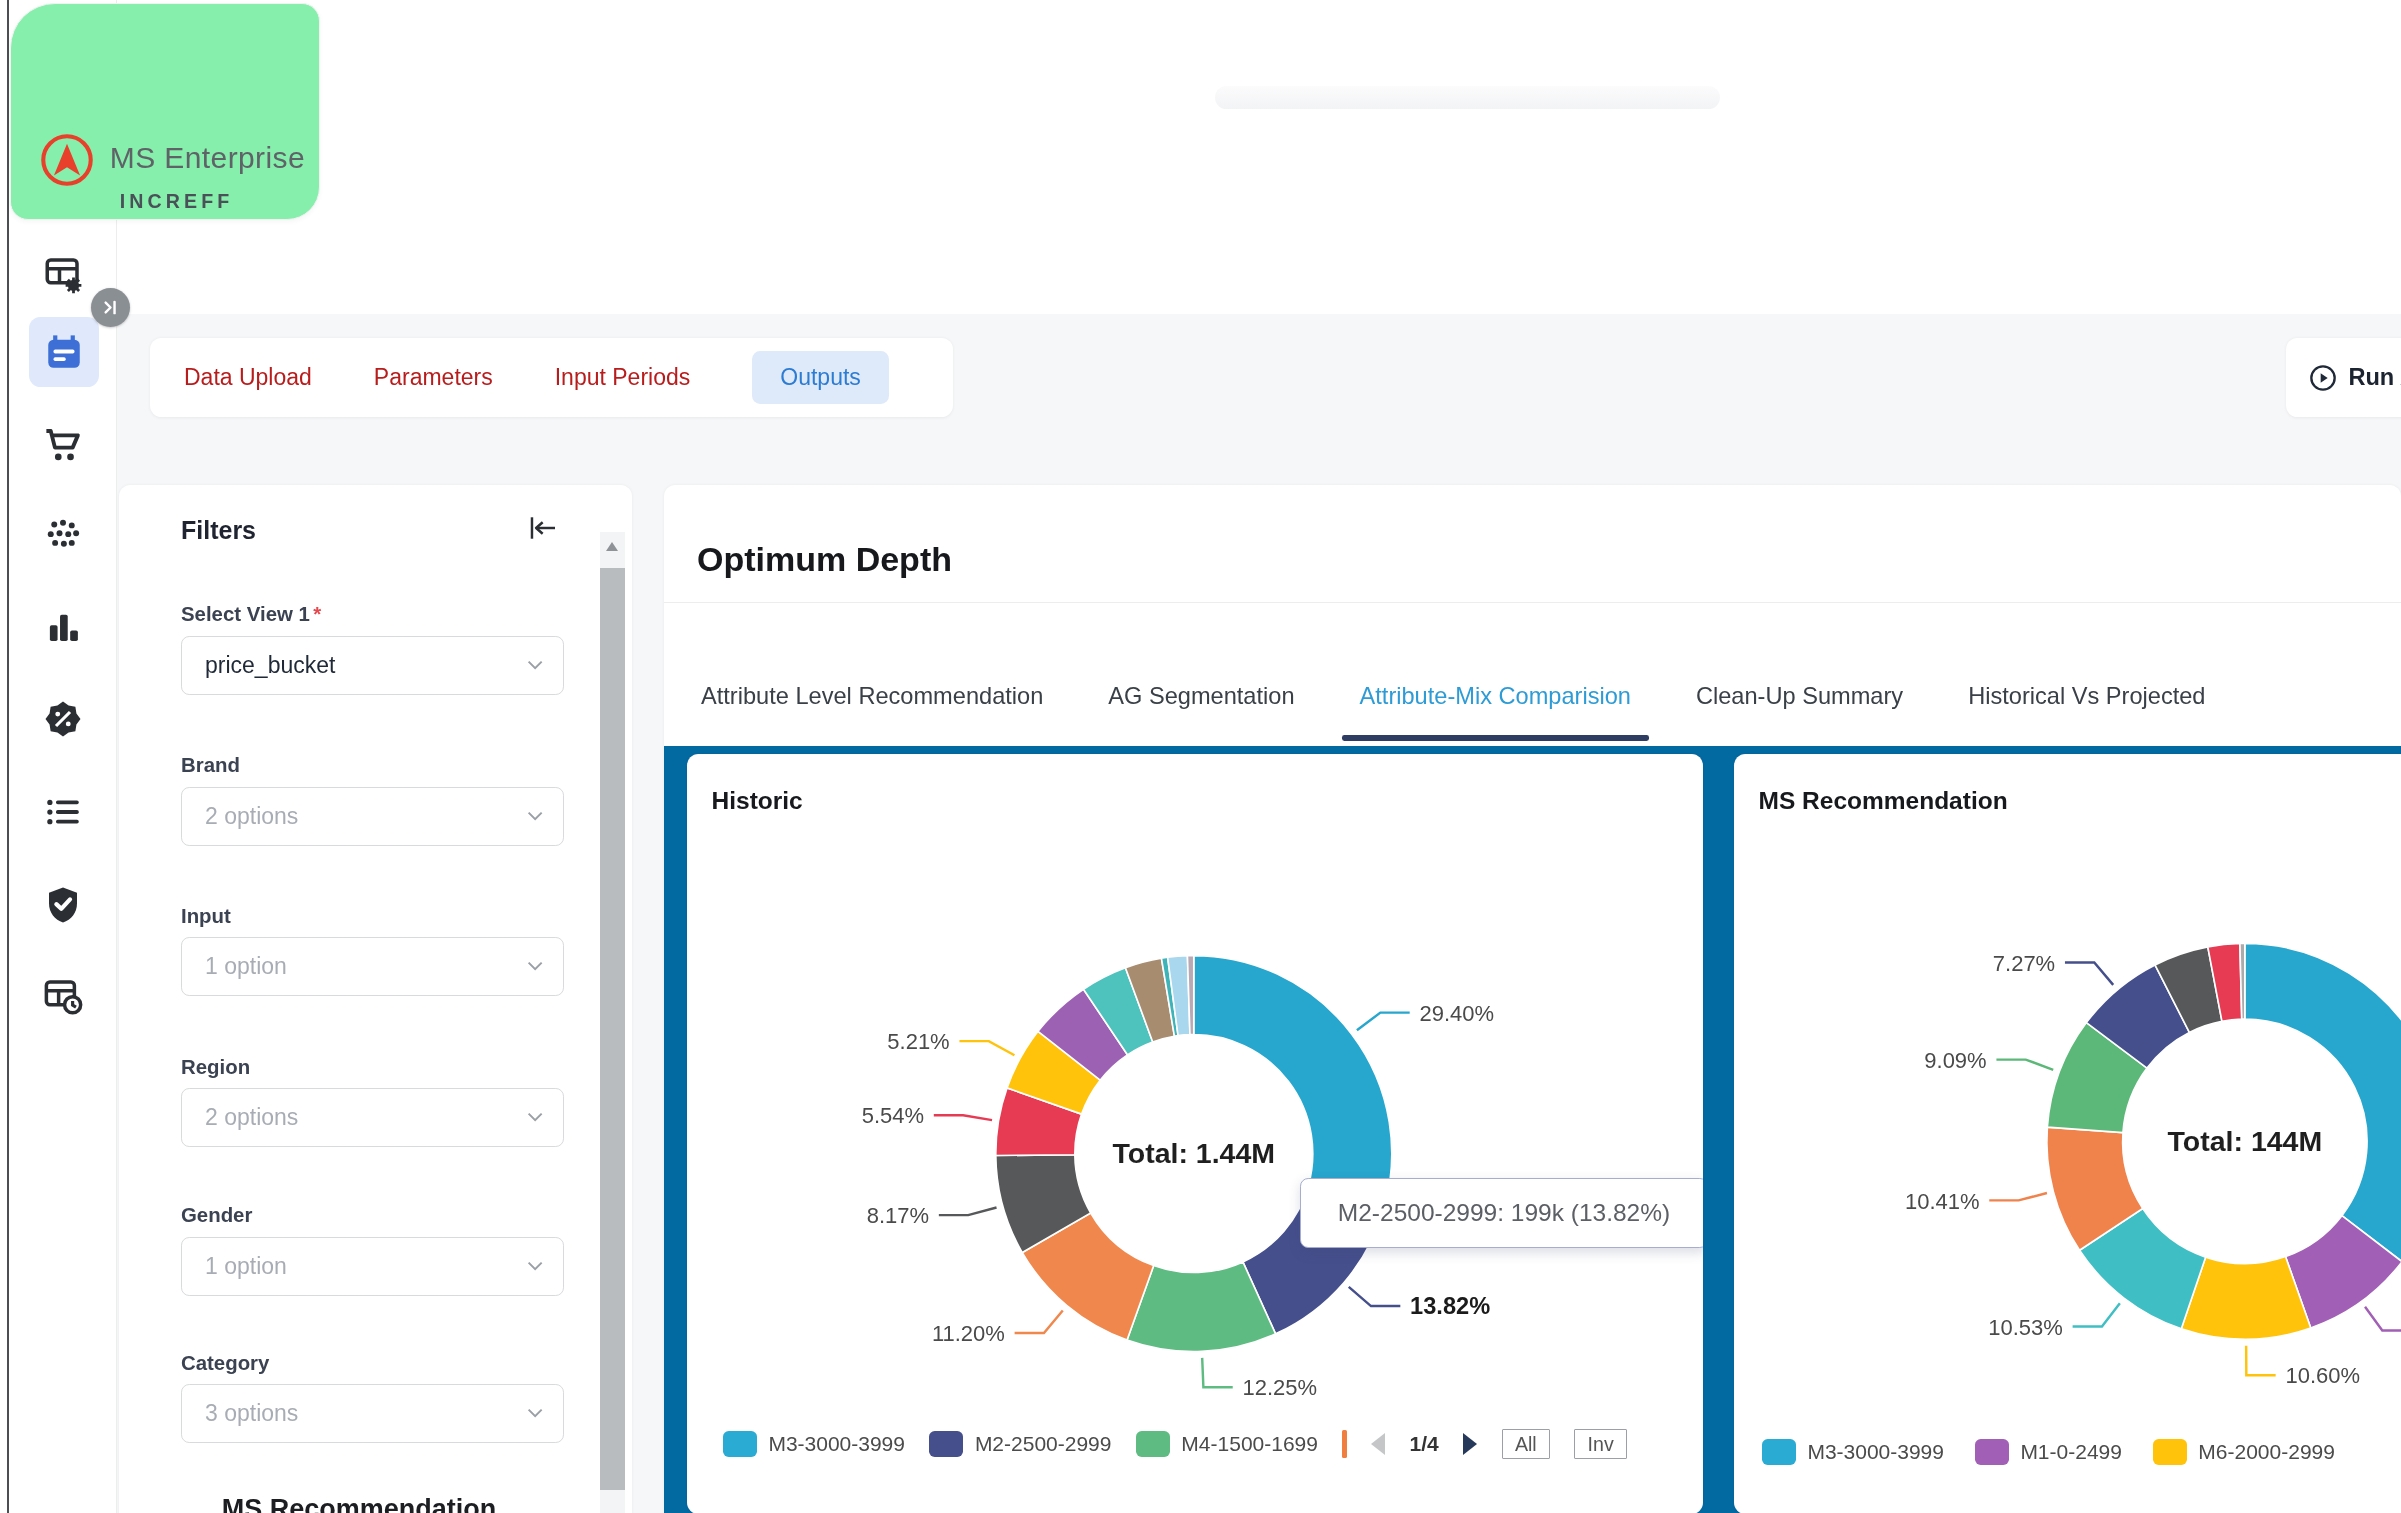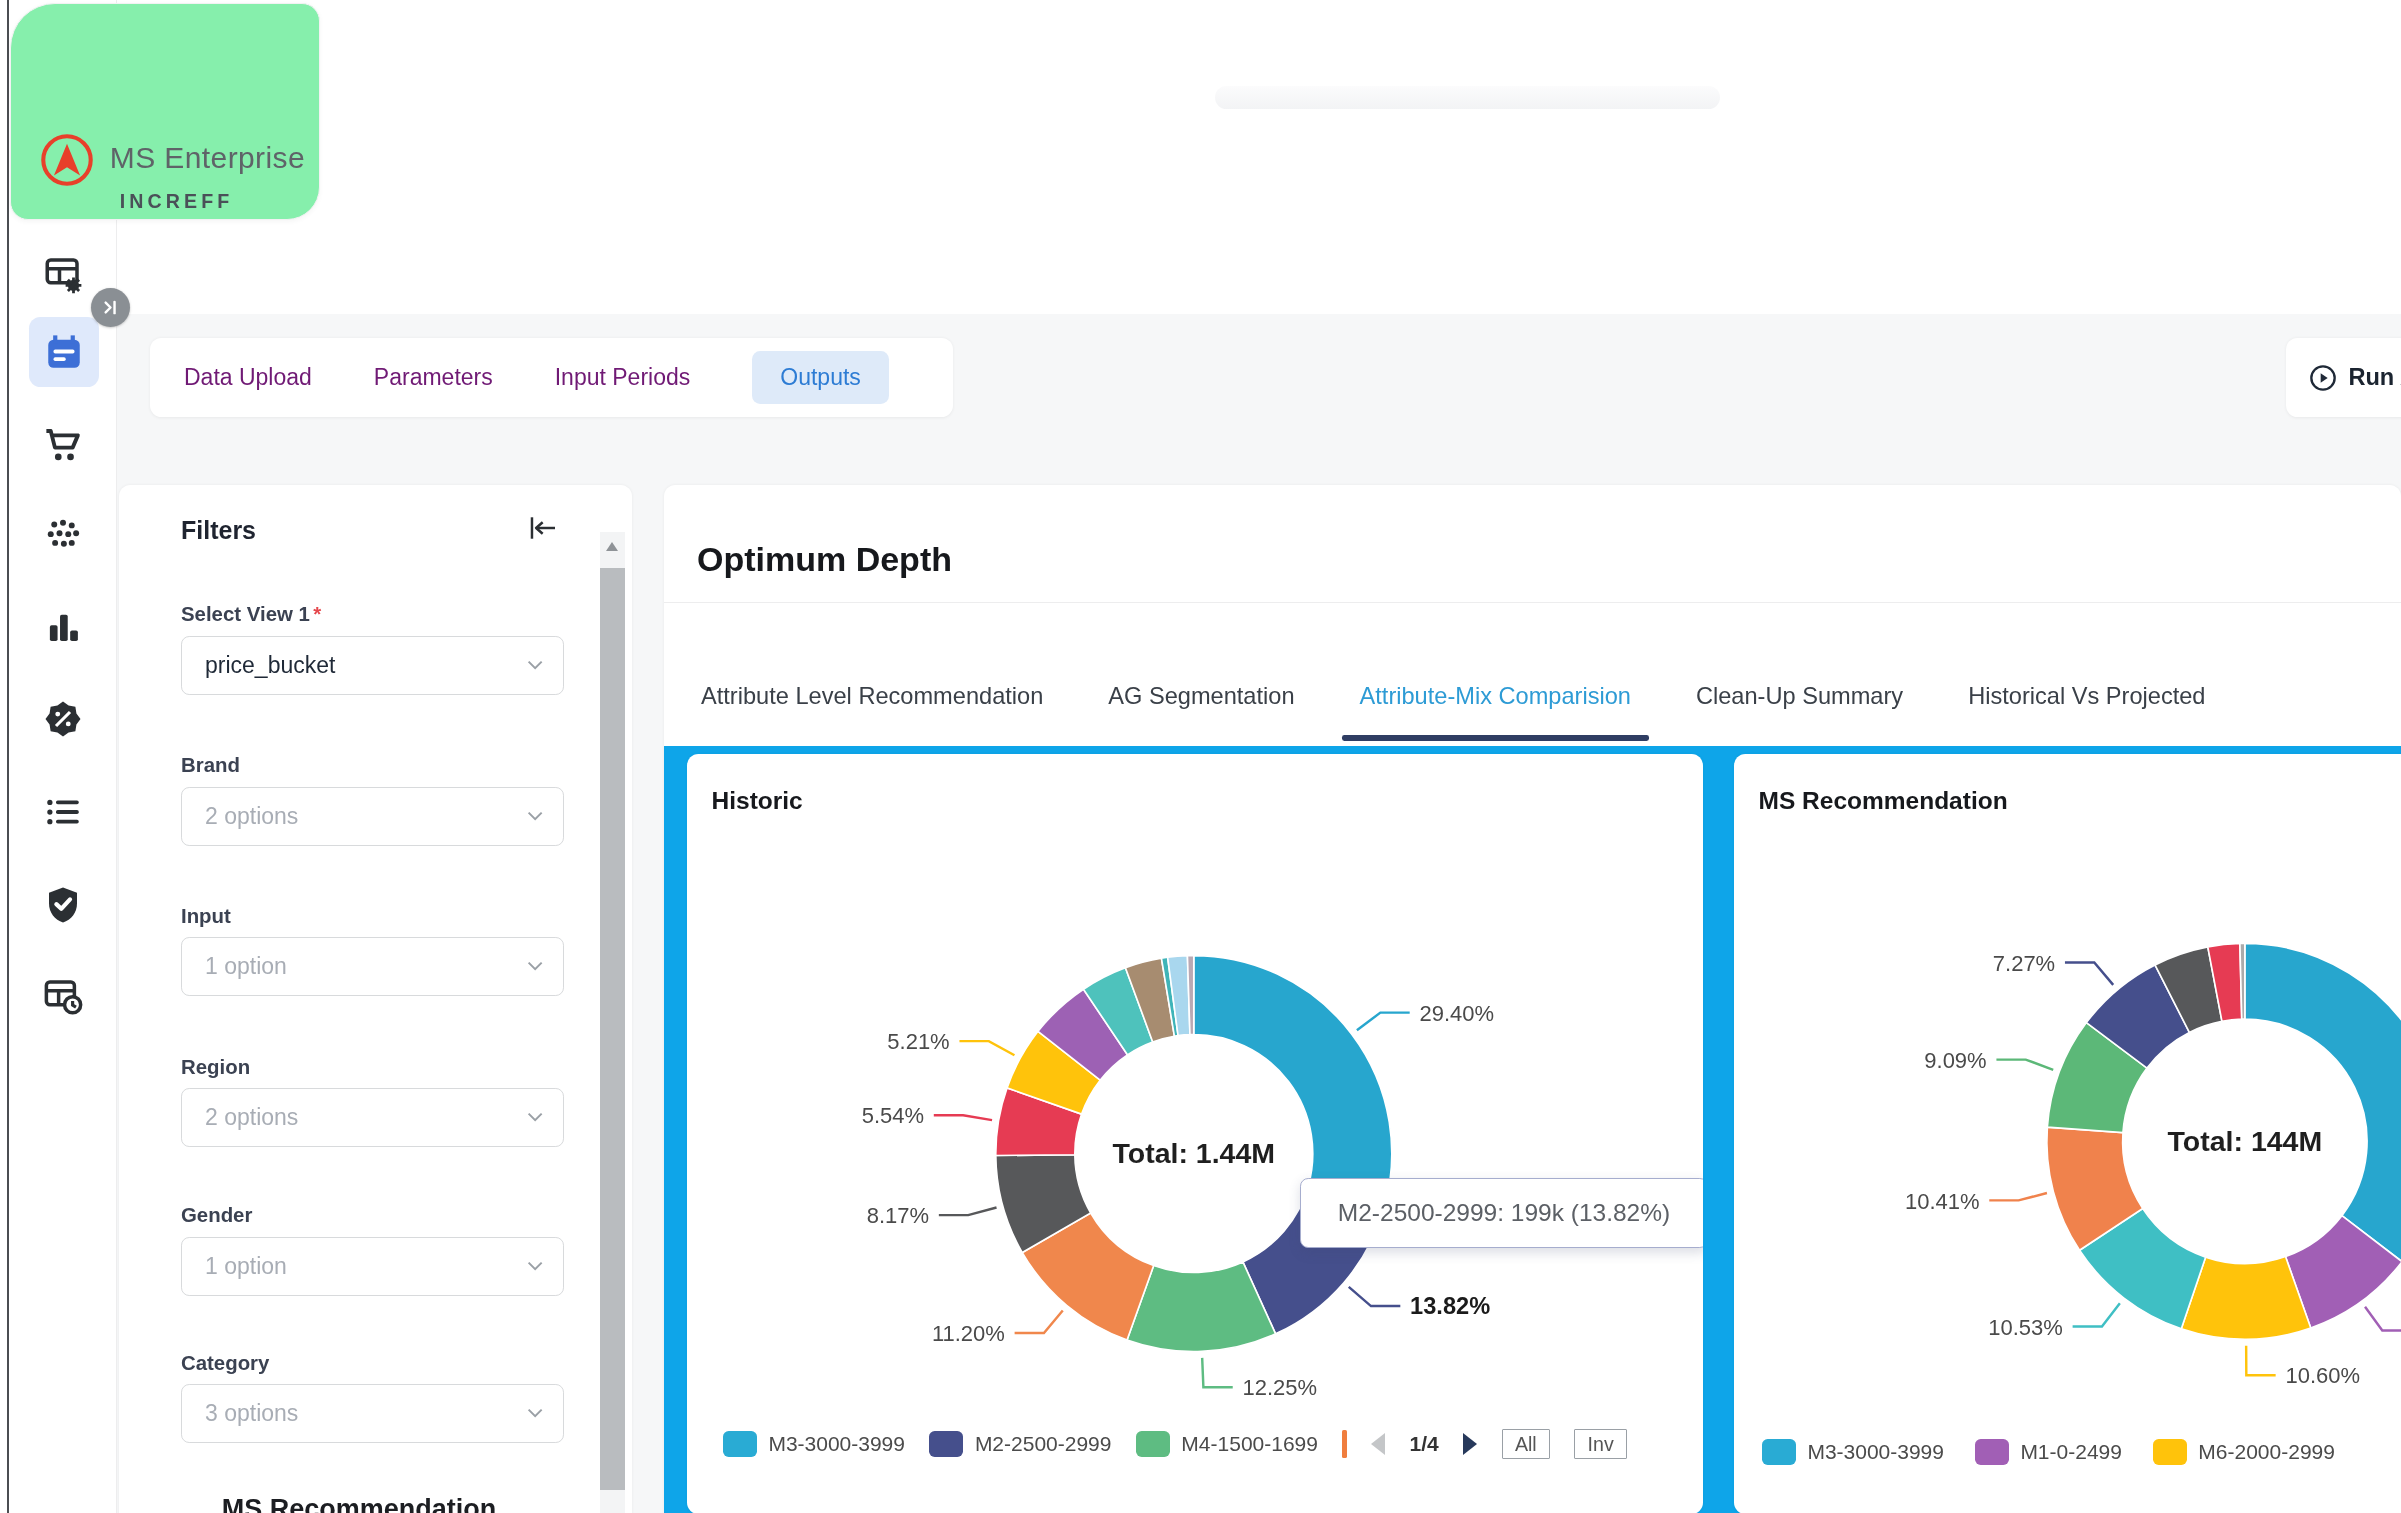--- a/index.html
+++ b/index.html
@@ -36,21 +36,21 @@
 
   
   .crumb-bar{left:116px;top:218px;right:0;height:95px;background:#fff;border-bottom:1.6px solid #ebebec;
              display:flex;align-items:center;padding-left:51px;z-index:2;}
   .crumb{color:#4286d6;font-size:23.6px;display:flex;align-items:center;gap:8.2px;cursor:pointer;}
   .crumb-sep{color:#4286d6;font-size:23.6px;margin:0 14.7px;}
 
   
   .toptabs{left:150px;top:338px;width:769px;height:79px;background:#fff;border-radius:11.4px;
            box-shadow:0 0.8px 3.3px rgba(0,0,0,.06);display:flex;align-items:center;padding-left:34px;gap:62px;z-index:2;}
-  .ttab{font-size:23px;color:#701a75;cursor:pointer;white-space:nowrap;}
+  .ttab{font-size:23px;color:#b91c1c;cursor:pointer;white-space:nowrap;}
   .ttab.active{background:#deeaf9;color:#2d7cd4;padding:13px 28px;border-radius:8.2px;}
 
   
   .run-card{left:2286px;top:338px;width:115px;height:79px;background:#fff;border-radius:11.4px 0 0 11.4px;
             box-shadow:0 0.8px 3.3px rgba(0,0,0,.06);display:flex;align-items:center;padding-left:23px;gap:11.4px;z-index:2;}
   .run-label{font-size:23.6px;font-weight:600;color:#1b2430;white-space:nowrap;}
 
   
   .filters-card{left:119px;top:485px;width:513px;bottom:0;background:#fff;border-radius:11.4px 11.4px 0 0;
                 box-shadow:0 0.8px 3.3px rgba(0,0,0,.06);z-index:2;overflow:hidden;}
@@ -73,21 +73,21 @@
   
   .main-card{left:664px;top:485px;width:1737px;bottom:0;background:#fff;border-radius:11.4px 11.4px 0 0;
              box-shadow:0 0.8px 3.3px rgba(0,0,0,.06);z-index:2;}
   .m-title{position:absolute;left:33px;top:55px;font-size:34px;font-weight:bold;color:#16181c;}
   .m-divider{position:absolute;left:0;right:0;top:117px;border-top:1.6px solid #ededee;}
   .mtabs{position:absolute;left:37px;top:198px;display:flex;gap:65px;align-items:center;}
   .mtab{font-size:23.6px;color:#3a4048;cursor:pointer;white-space:nowrap;}
   .mtab.active{color:#2d9bd5;position:relative;}
   .mtab.active::after{content:"";position:absolute;left:-18px;right:-18px;bottom:-31px;height:6.5px;
                       background:#2f3d63;border-radius:2.4px;}
-  .charts-bg{position:absolute;left:0;right:0;top:261px;bottom:0;background:#0ea5e9;}
+  .charts-bg{position:absolute;left:0;right:0;top:261px;bottom:0;background:#0369a1;}
   .chart-card{position:absolute;top:8.2px;bottom:0;background:#fff;border-radius:11.4px;
               box-shadow:0 0.8px 3.3px rgba(0,0,0,.05);overflow:hidden;}
   .cc-hist{left:23px;width:1016px;}
   .cc-ms{left:1070px;width:701px;}
   .cc-title{position:absolute;left:24.5px;top:33px;font-size:24.5px;font-weight:bold;color:#17191d;z-index:2;}
   .chart-svg{position:absolute;left:0;top:0;}
   svg text{font-family:"Liberation Sans",sans-serif;}
   .pct{font-size:27px;fill:#4a4a4a;}
   .pct.em{font-size:29px;font-weight:bold;fill:#1b1b1b;}
   .center-label{font-size:35px;font-weight:bold;fill:#1f1f1f;}

